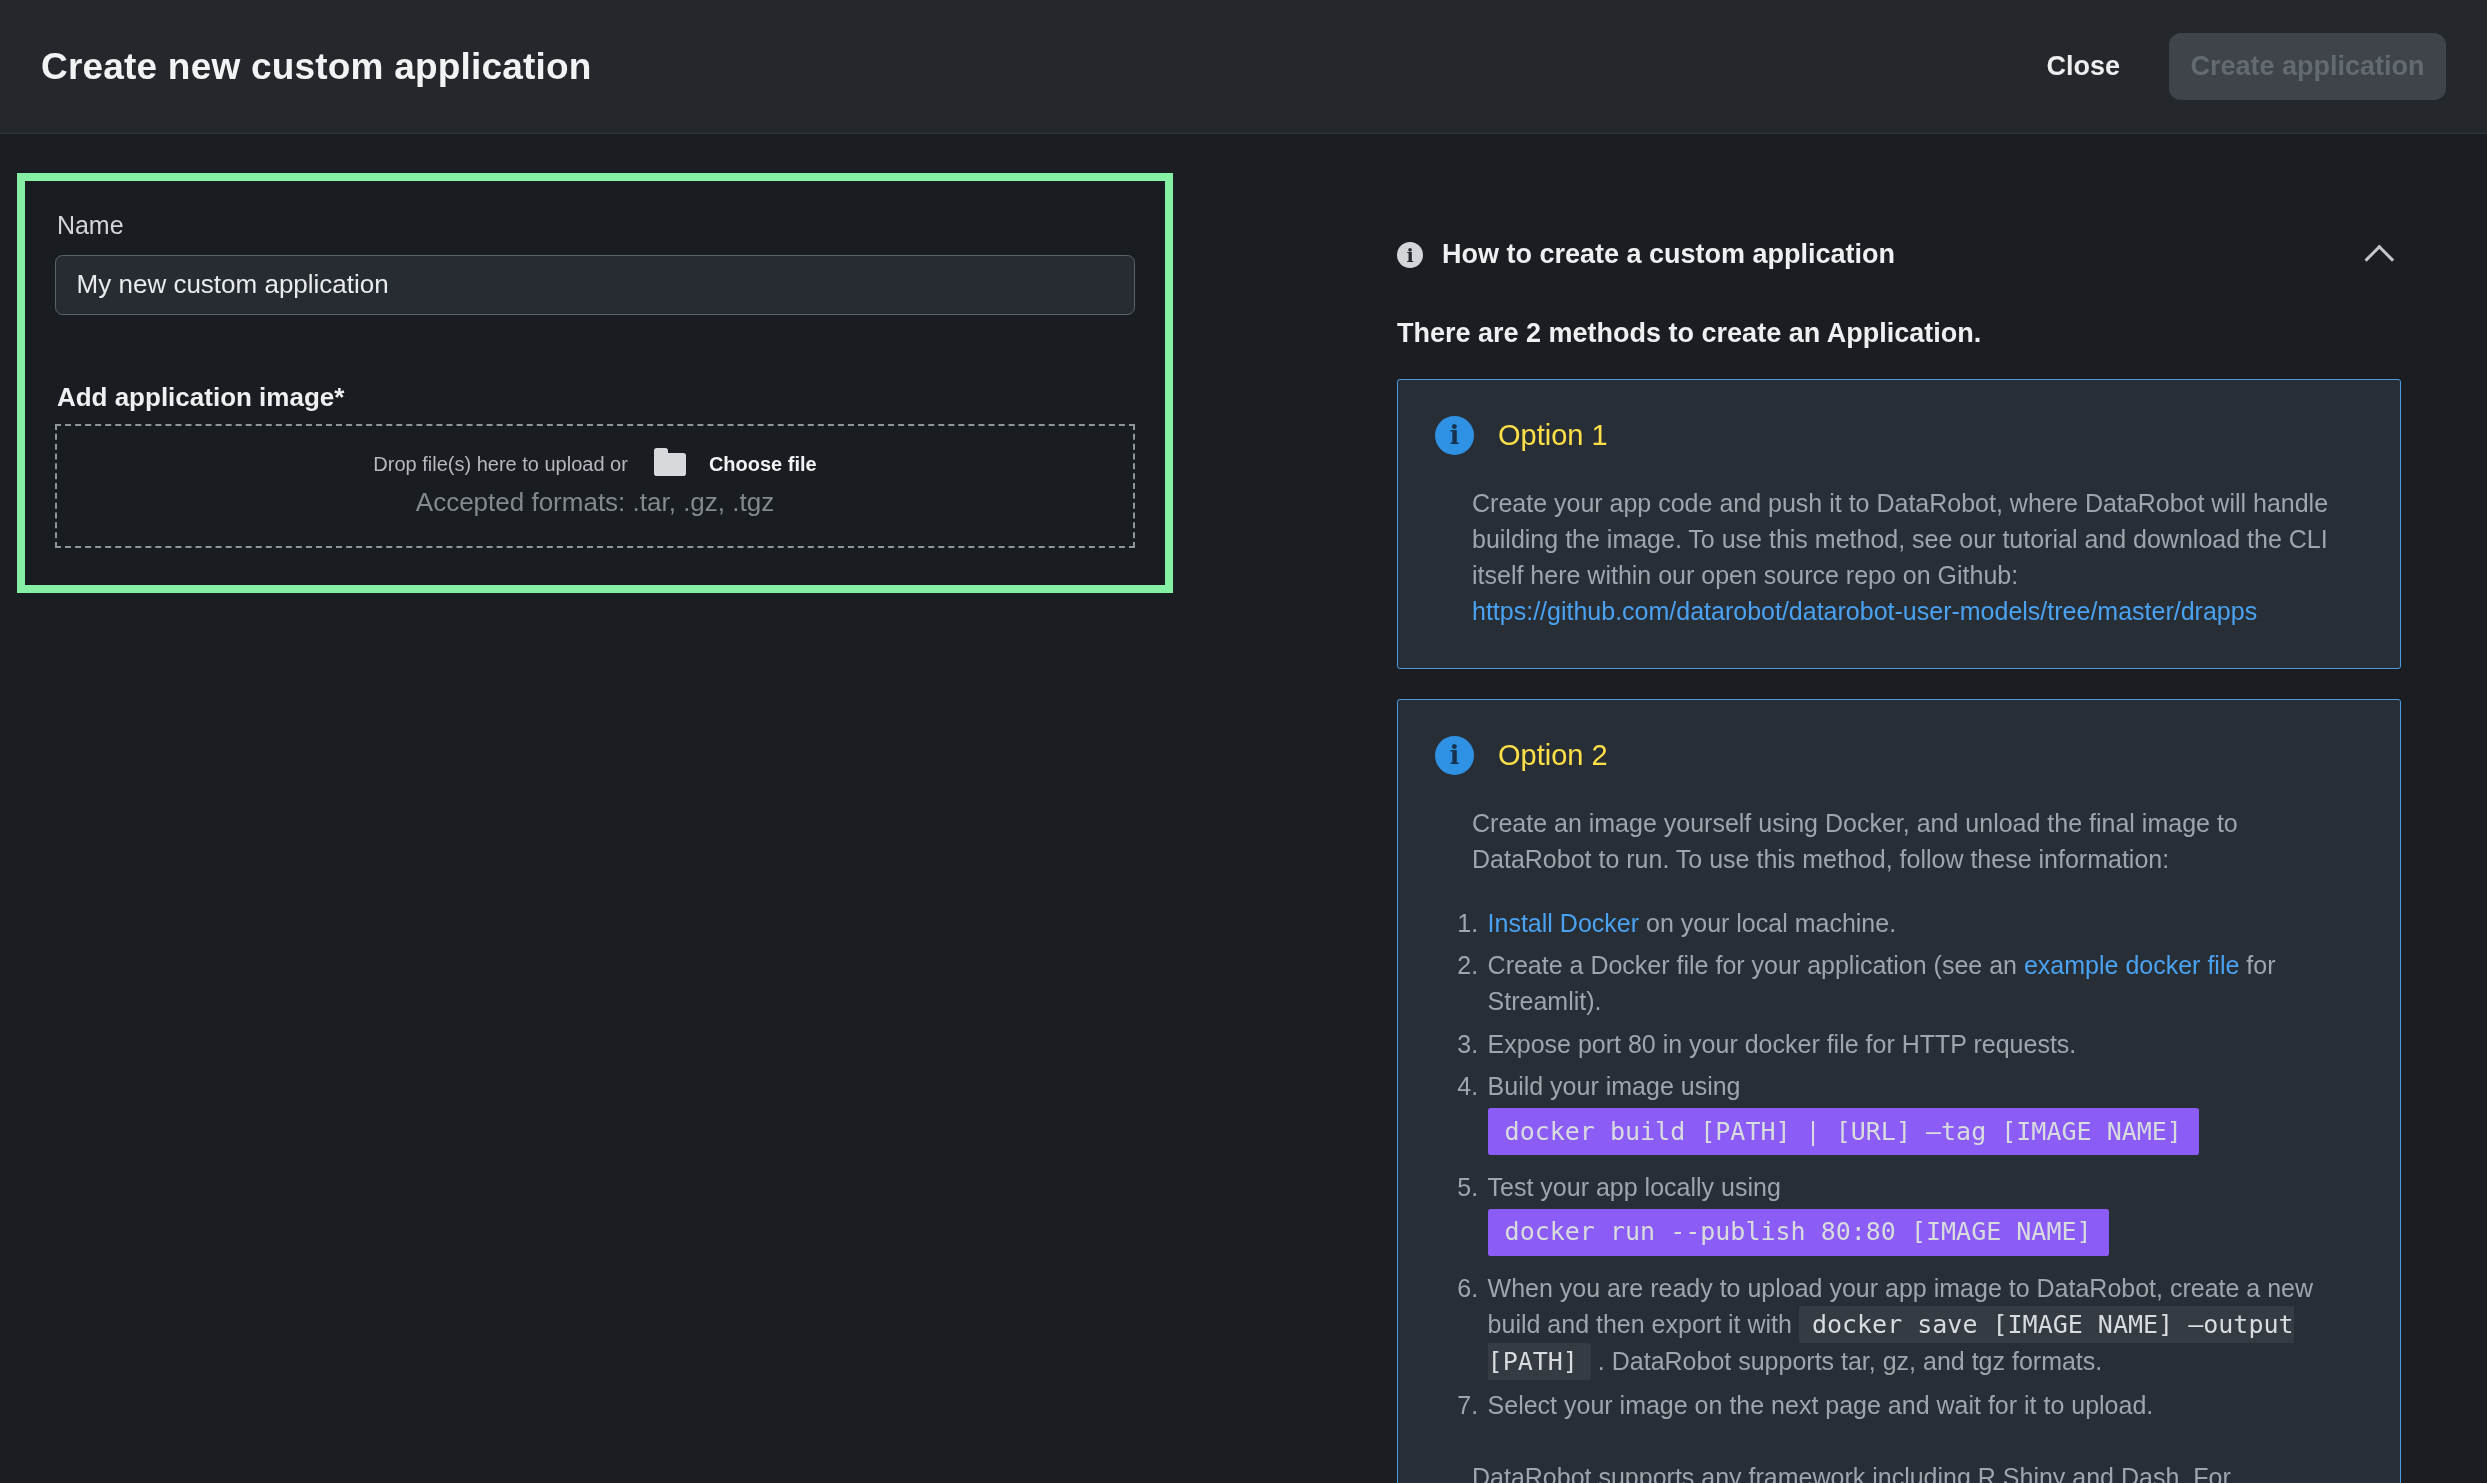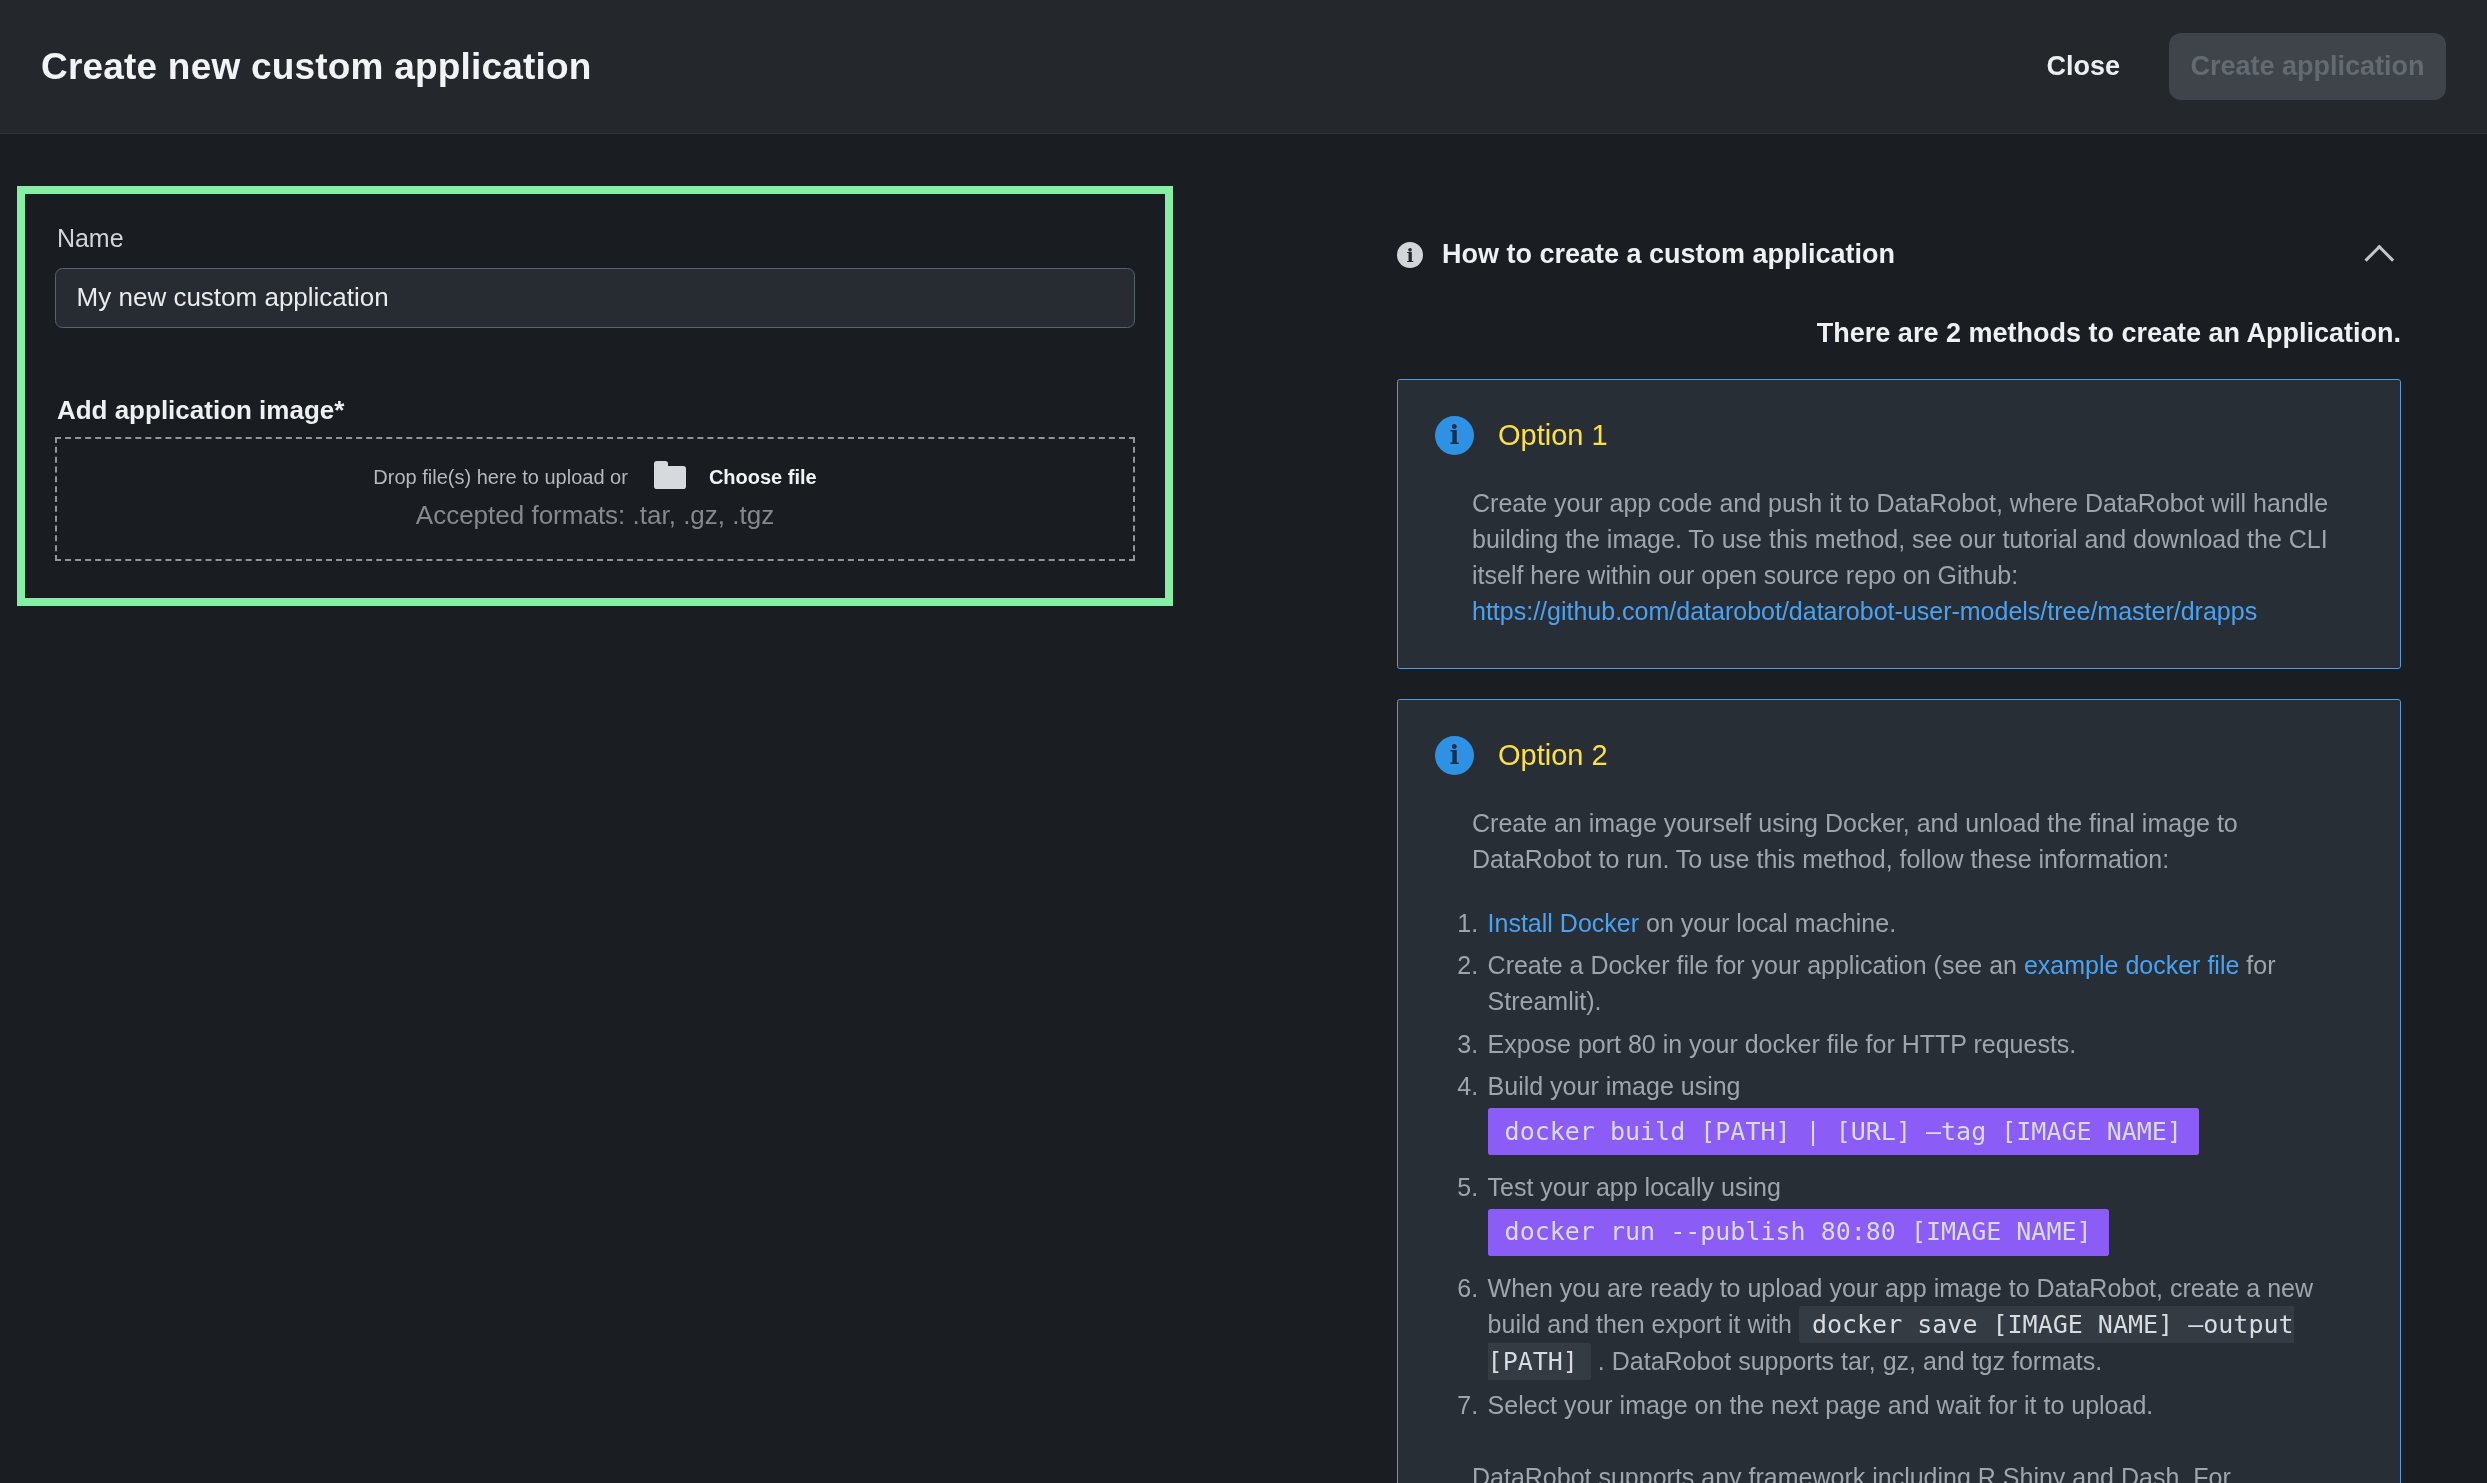--- a/index.html
+++ b/index.html
@@ -23,21 +23,21 @@
   }
   .btn-disabled {
     width:277px; height:67px; background:#3f444b; border:none; border-radius:12px;
     color:#646a72; font-size:27px; font-weight:bold; font-family:inherit;
   }
   
   .content { position:relative; height:1348px; }
 
   
   .hl-panel {
-    position:absolute; left:17px; top:52px; width:1156px;
+    position:absolute; left:17px; top:39px; width:1156px;
     border:8.4px solid #86efa6; background:#191c20; padding:24px 30px 37px 30px;
   }
   .field-label { font-size:25px; color:#d2d5d8; margin:5.6px 0 15px 1.9px; font-weight:normal; }
   .name-input {
     width:100%; height:60px; background:#272c33; border:0.9px solid #59636c;
     border-radius:7.5px; color:#e9ebec; font-size:26px; font-family:inherit;
     padding:0 20.6px; outline:none;
   }
   .img-label { font-size:26px; font-weight:bold; color:#eef0f1; margin:67px 0 11.2px 1.9px; }
   .dropzone {
@@ -62,21 +62,21 @@
     width:26px; height:26px; border-radius:50%; background:#d3d6d9; color:#24282c;
     font-family:"DejaVu Serif", serif; font-weight:bold; font-size:19px;
     display:inline-flex; align-items:center; justify-content:center; flex:0 0 auto;
   }
   .help-title { font-size:27px; font-weight:bold; color:#eef0f2; margin-left:19px; }
   .chev-btn { margin-left:auto; background:none; border:none; cursor:pointer; padding:7.5px; }
   .chev {
     display:block; width:20.6px; height:20.6px; border-top:3.7px solid #c3c7cb; border-left:3.7px solid #c3c7cb;
     transform:rotate(45deg) translateY(5.6px);
   }
-  .methods-intro { font-size:27px; font-weight:bold; color:#eef0f2; margin-top:45px;text-align:right; }
+  .methods-intro { font-size:27px; font-weight:bold; color:#eef0f2; margin-top:45px; }
 
   .option-card {
     border:1.9px solid #4b9ce0; border-radius:2.8px; background:#282e35;
     margin-top:30px; padding:36px 43px 39px 37px;
   }
   .option-head { display:flex; align-items:center; }
   .info-circle-blue {
     width:39px; height:39px; border-radius:50%; background:#2f91e4; color:#16324f;
     font-family:"DejaVu Serif", serif; font-weight:bold; font-size:26px;
     display:inline-flex; align-items:center; justify-content:center; flex:0 0 auto;

